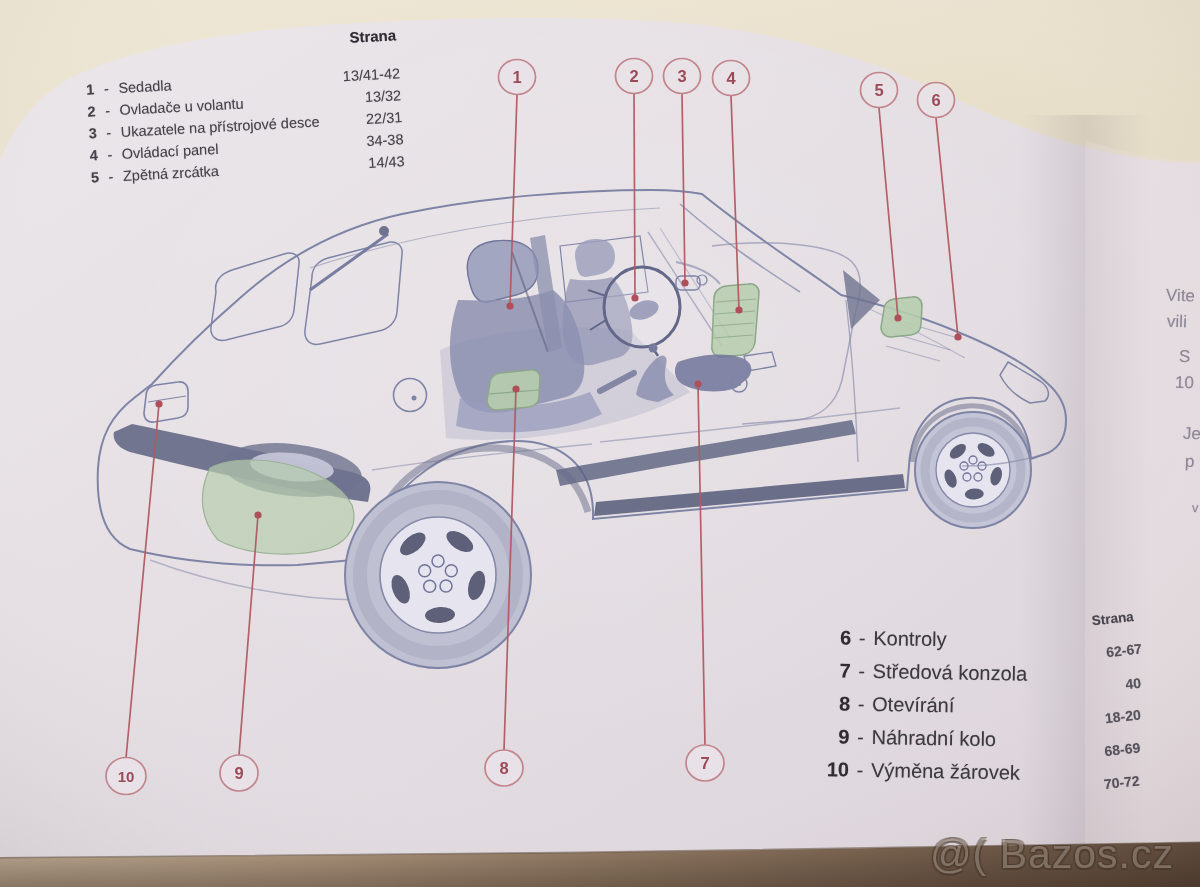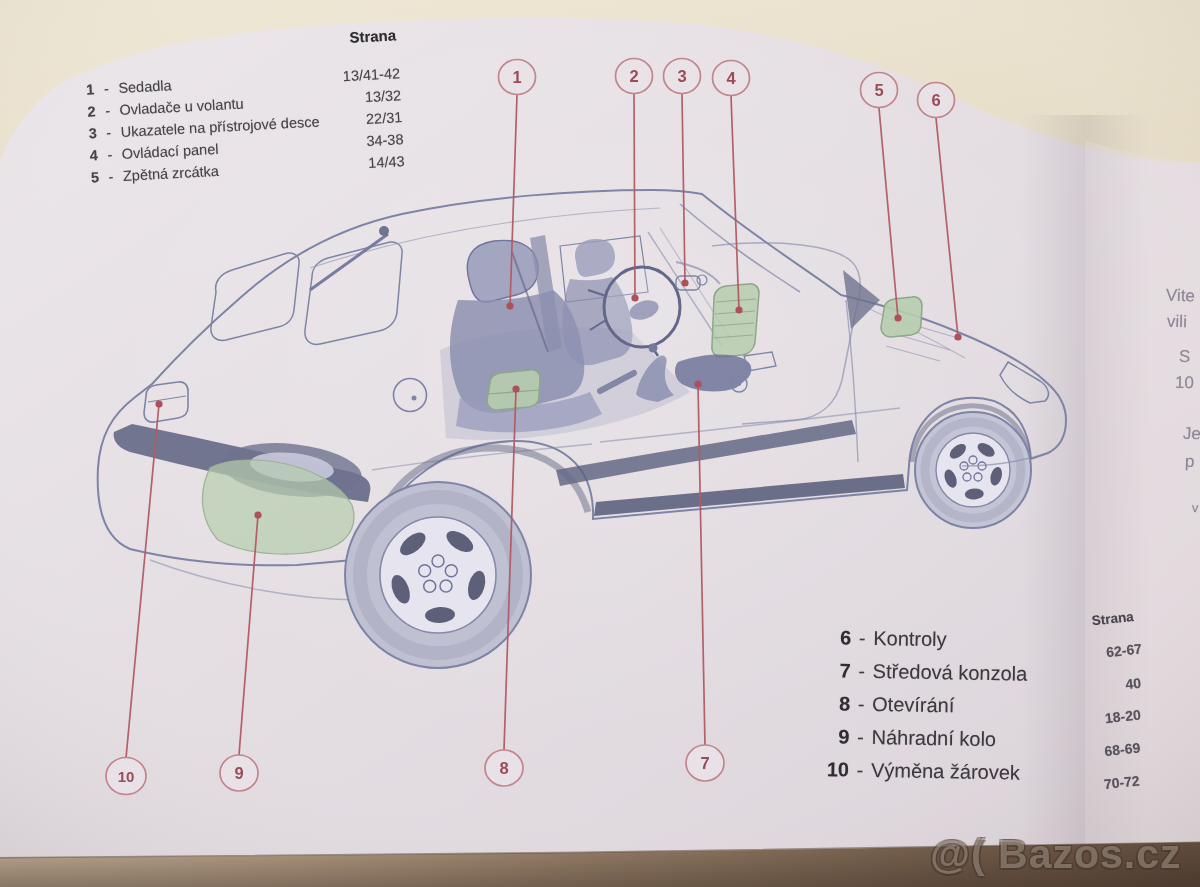--- a/index.html
+++ b/index.html
@@ -30,21 +30,21 @@
   .legend-bottom .rows{margin-top:28px;}
   .legend-bottom .lrow{height:33px;}
   .legend-bottom .lnum{width:34px;color:#2f2d33;}
   .legend-bottom .ldash{width:10px;margin:0 6px;}
   .legend-bottom .lpage{font-size:14px;font-weight:bold;color:#56525c;margin-right:7px;transform:translateY(6px) rotate(-7deg);}
 
   
   .fragment{position:absolute;color:#8d8696;font-size:17px;transform:rotate(2deg);text-shadow:0 0 1px rgba(141,134,150,.4);}
 
   
-  .watermark{position:absolute;left:930px;top:831px;font-size:41px;font-weight:bold;letter-spacing:1px;white-space:nowrap;
+  .watermark{position:absolute;left:930px;top:831px;font-size:41px;font-weight:normal;letter-spacing:1px;white-space:nowrap;
     color:rgba(225,216,202,0.34);
     text-shadow:-1.5px -1.5px 0 rgba(70,54,42,.45),1.5px -1.5px 0 rgba(70,54,42,.45),
                 -1.5px 1.5px 0 rgba(70,54,42,.45),1.5px 1.5px 0 rgba(70,54,42,.45);}
 
   
   .car-line{stroke:#7e84a6;fill:none;}
   .callout-num{font-family:"Liberation Sans",sans-serif;font-weight:bold;fill:#9a4b57;}
 </style>
 </head>
 <body>

